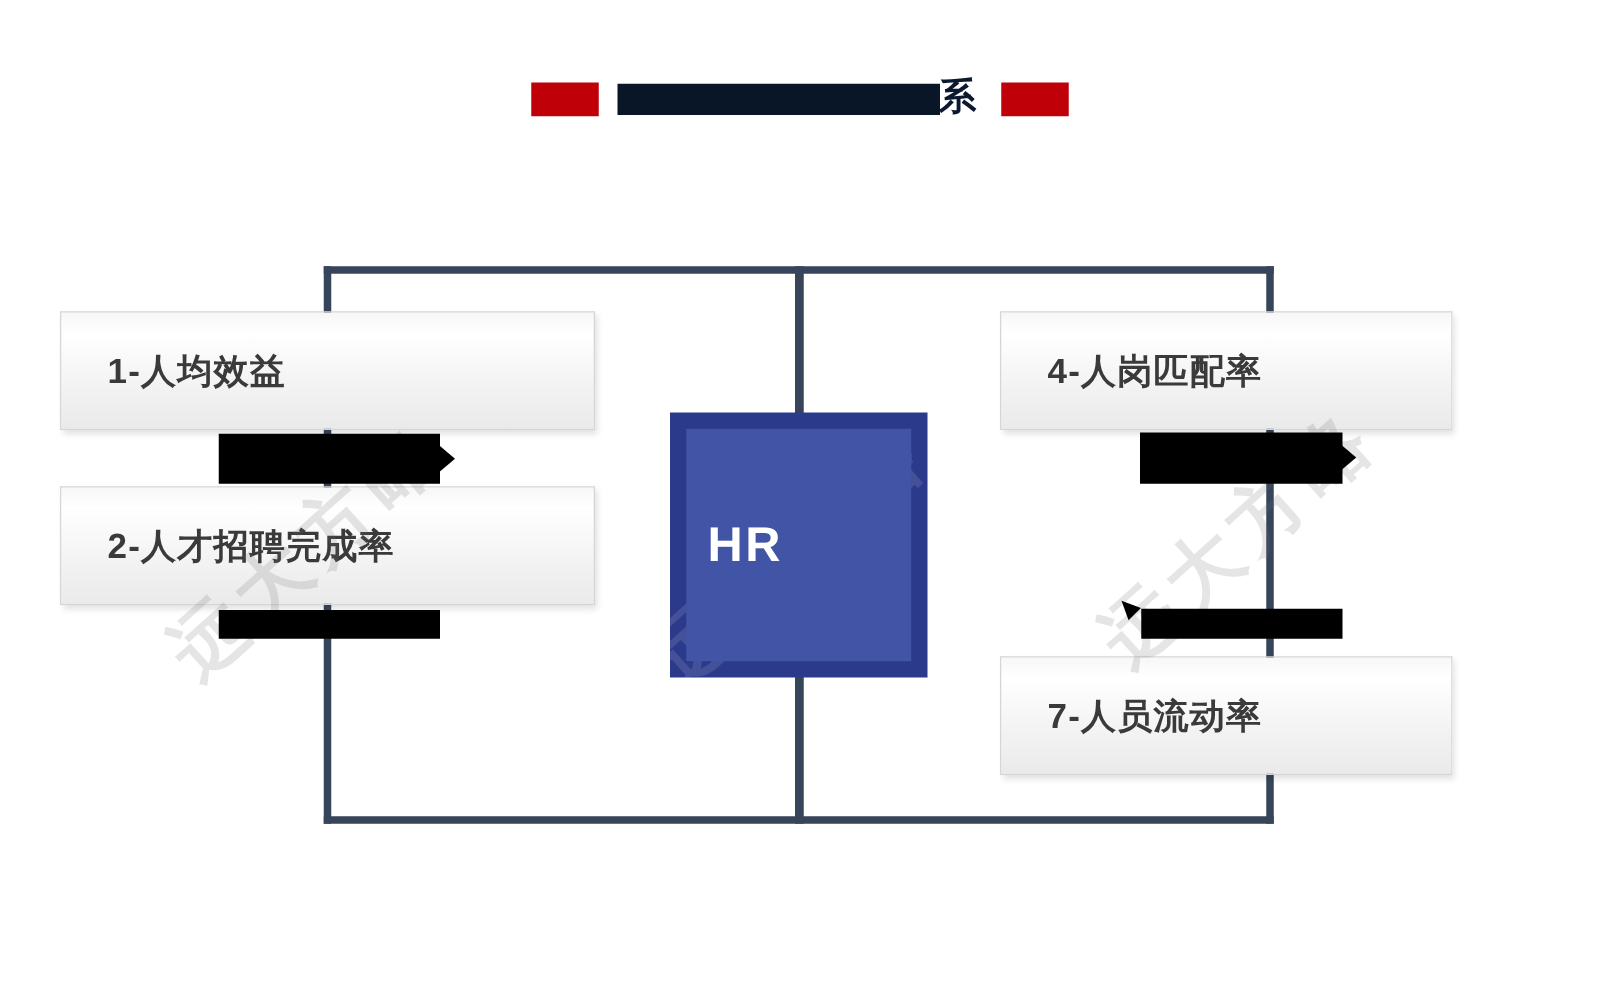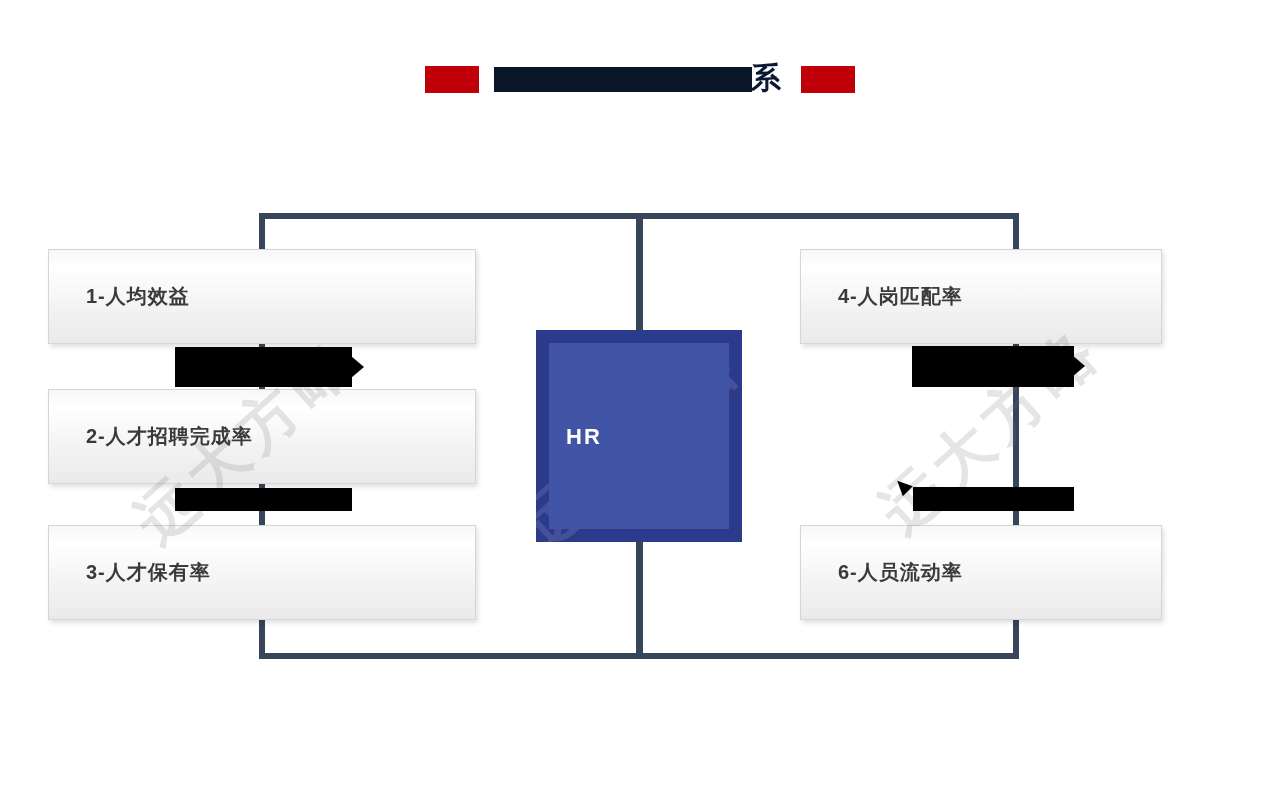--- a/index.html
+++ b/index.html
@@ -63,21 +63,21 @@
     border: 1px solid #d5d5d5;
     background: linear-gradient(180deg, #f7f7f7 0%, #ffffff 18%, #f3f3f3 62%, #eaeaea 100%);
     box-shadow: 2px 3px 5px rgba(0,0,0,0.12);
     display: flex;
     align-items: center;
     z-index: 2;
     box-sizing: border-box;
   }
   .metric-box .label {
     padding-left: 37px;
-    font-size: 20px;
+    font-size: 28px;
     font-weight: bold;
     color: #3a3a3a;
     letter-spacing: 1px;
   }
   .col-left  { left: 48px;  width: 428px; }
   .col-right { left: 800px; width: 362px; }
   .row-1 { top: 249px; }
   .row-2 { top: 389px; }
   .row-3 { top: 525px; }
 
@@ -100,21 +100,21 @@
     bottom: 13px;
     background: #4254a6;
     display: flex;
     flex-direction: column;
     justify-content: center;
     padding-left: 17px;
     box-sizing: border-box;
   }
   .center-box-inner .cline {
     color: #ffffff;
-    font-size: 22px;
+    font-size: 39px;
     font-weight: bold;
     line-height: 45px;
     letter-spacing: 2px;
   }
 
   
   .redact-bar {
     position: absolute;
     background: #000000;
     z-index: 4;
@@ -190,29 +190,26 @@
   <div class="line v-left"></div>
   <div class="line v-center"></div>
   <div class="line v-right"></div>
 
   <div class="metric-box col-left row-1">
     <span class="label">1-人均效益</span>
   </div>
   <div class="metric-box col-left row-2">
     <span class="label">2-人才招聘完成率</span>
   </div>
-  <div class="metric-box col-left row-3">
-    <span class="label">3-人才保有率</span>
-  </div>
 
   <div class="metric-box col-right row-1">
     <span class="label">4-人岗匹配率</span>
   </div>
   <div class="metric-box col-right row-3">
-    <span class="label">6-人员流动率</span>
+    <span class="label">7-人员流动率</span>
   </div>
 
   <div class="center-box">
     <div class="wm-center">远大方略</div>
     <div class="center-box-inner">
       <div class="cline">HR</div>
     </div>
   </div>
 
   <div class="watermark gray wm-left">远大方略</div>

